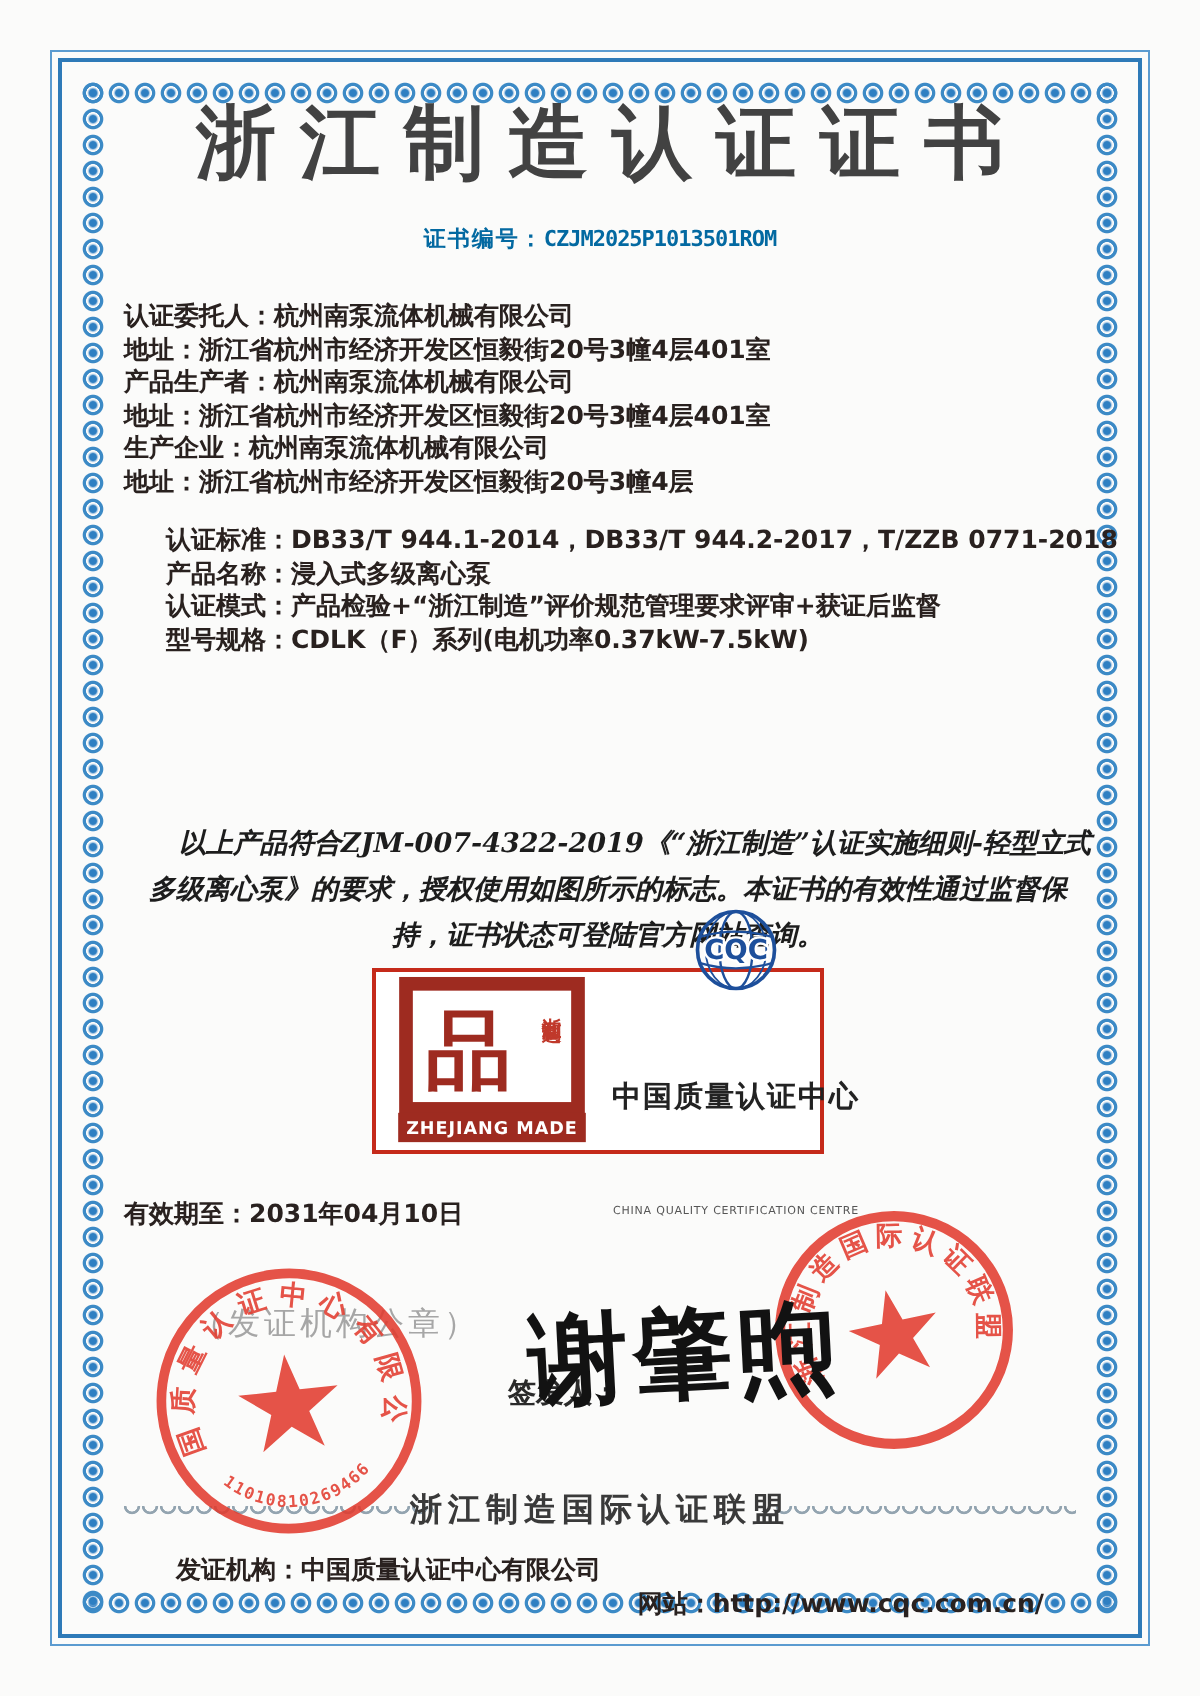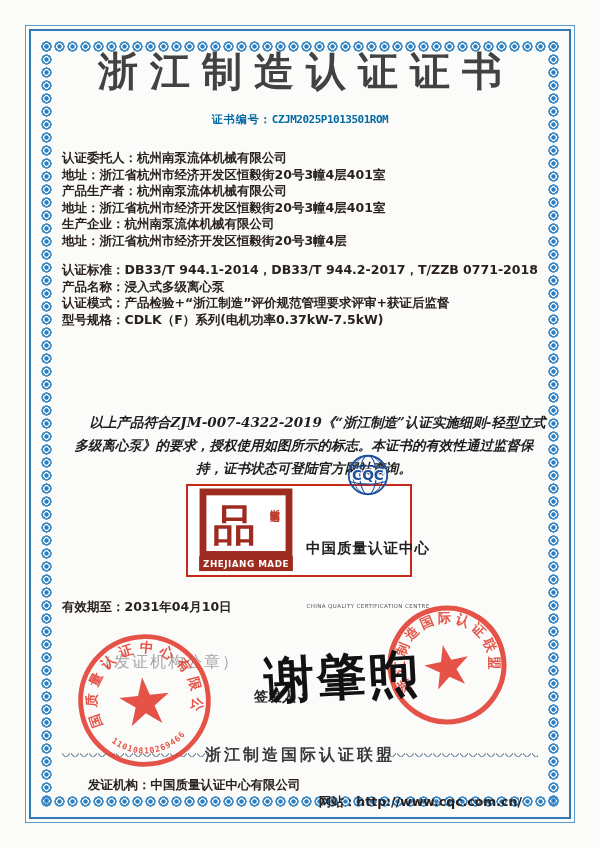--- a/index.html
+++ b/index.html
@@ -33,21 +33,21 @@
   .certline {
     position:absolute; top:112px; left:0; right:0; text-align:center;
     font-size:11px; font-weight:700; color:#0369a1; letter-spacing:1px;
   }
   .certline .num { font-family:"DejaVu Sans Mono","Liberation Mono",monospace; letter-spacing:-0.5px; }
 
   
   .block { position:absolute; left:62px; right:56px; font-size:12.5px; font-weight:700; color:#29211f; }
   .block .row { line-height:16.6px; white-space:nowrap; }
   .block1 { top:150px; }
-  .block2 { top:262px; }
+  .block2 { top:262px;margin-left:21px; }
 
   .statement {
     position:absolute; top:411px; left:62px; right:54px;
     font-family:"DejaVu Serif","Liberation Serif",serif;
     font-style:italic; font-weight:600;
     font-size:13.5px; line-height:23px; color:#1d1d1d; text-indent:2em;text-align:center;
   }
 
   
   .logobox {

